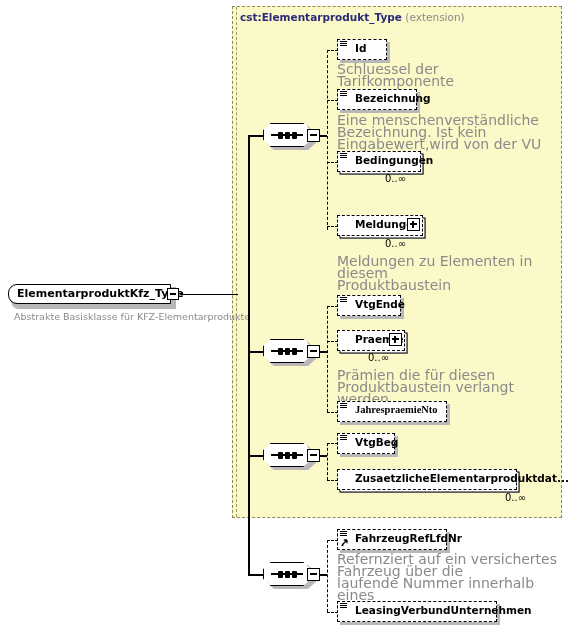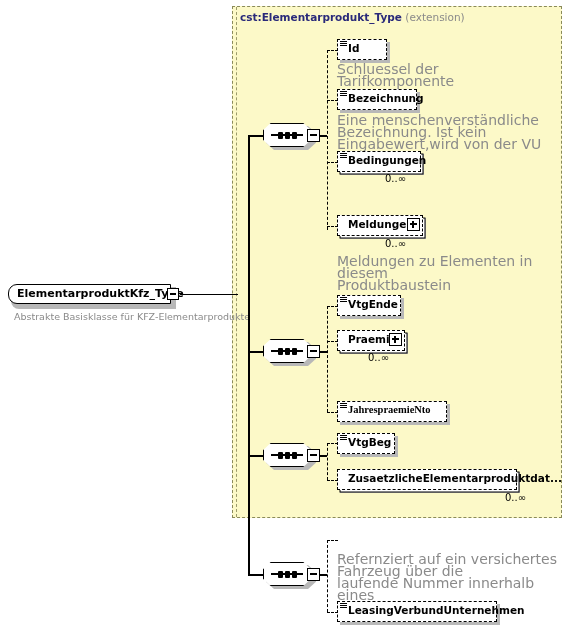--- a/index.html
+++ b/index.html
@@ -133,21 +133,21 @@
     right: 0; bottom: 0;
     background: #ffffff;
     border: 1.4px dashed #000000;
     box-sizing: border-box;
   }
   .el.repeat .body {
     box-shadow: 2.5px 2.5px 0 -1px #ffffff, 2.5px 2.5px 0 0 #000000;
   }
   .el .name {
     position: absolute;
-    left: 11px;
+    left: 18px;
     top: 3px;
     font-size: 10.5px;
     font-weight: bold;
     color: #000000;
     white-space: nowrap;
     text-align: center;
   }
   
   .annmark {
     position: absolute;
@@ -419,20 +419,22 @@
   <div class="el repeat" style="left:337px; top:330px; width:68px;">
     <div class="shadow"></div>
     <div class="body"></div>
     <div class="name">Praemie</div>
     <div class="el-plus">
       <div class="h"></div>
       <div class="v"></div>
     </div>
   </div>
   <div class="card" style="left:368px; top:352px;">0..∞</div>
+  <div class="desc" style="left:337px; top:369px; width:225px;">Prämien die für diesen Produktbaustein verlangt
+werden</div>
 
   <div class="el" style="left:337px; top:401px; width:110px;font-family:Liberation Serif, serif;">
     <div class="shadow"></div>
     <div class="body"></div>
     <div class="annmark">
         <i></i>
         <i></i>
         <i></i>
       </div>
     <div class="name">JahrespraemieNto</div>
@@ -485,20 +487,36 @@
     </div>
   </div>
   <div class="seq-minus" style="left:307px; top:568px;">
     <div class="h"></div>
   </div>
   <div class="ln-solid" style="left:320px; top:574px; width:7px; height:1.5px;"></div>
   <div class="ln-dash-v" style="left:327px; top:540px; height:72px;"></div>
   <div class="ln-dash-h" style="left:327px; top:540px; width:11px;"></div>
   <div class="ln-dash-h" style="left:327px; top:612px; width:11px;"></div>
 
+  <div class="el" style="left:337px; top:529px; width:110px;">
+    <div class="shadow"></div>
+    <div class="body"></div>
+    <div class="annmark">
+        <i></i>
+        <i></i>
+        <i></i>
+      </div>
+    <div class="keyarrow">
+      <svg width="8" height="8" viewBox="0 0 8 8">
+        <path d="M7 1 L2 6 M7 1 L7 4.2 M7 1 L3.8 1" stroke="#000" stroke-width="1.3" fill="none"></path>
+        <path d="M1 7 L3.4 4.6 L3.4 7 Z" fill="#000"></path>
+      </svg>
+    </div>
+    <div class="name">FahrzeugRefLfdNr</div>
+  </div>
   <div class="desc" style="left:337px; top:553px; width:225px;">Refernziert auf ein versichertes Fahrzeug über die
 laufende Nummer innerhalb eines
 Elementarprodukts.</div>
 
   <div class="el" style="left:337px; top:601px; width:160px;">
     <div class="shadow"></div>
     <div class="body"></div>
     <div class="annmark">
         <i></i>
         <i></i>

